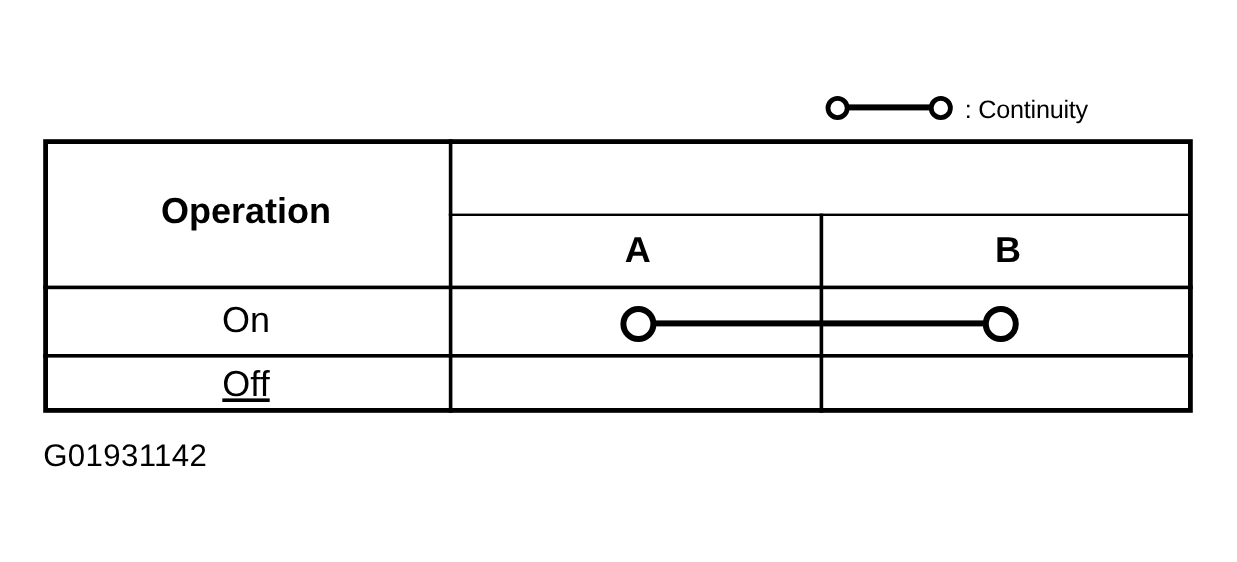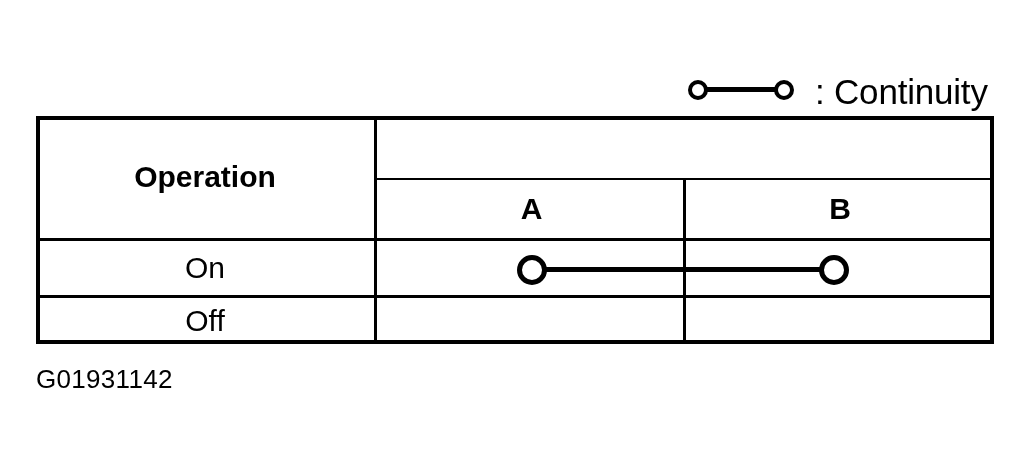--- a/index.html
+++ b/index.html
@@ -46,25 +46,25 @@
   .legend-symbol .lg-circle.right { left: 86px; }
   .legend-symbol .lg-line {
     position: absolute;
     left: 18px;
     top: 8px;
     width: 70px;
     height: 5px;
     background: #000;
   }
   #legend-text {
-    font-size: 35px;
+    font-size: 21px;
     line-height: 29px;
     letter-spacing: -0.2px;
     white-space: pre;
-    margin-left: 19px;
+    margin-left: 8px;
   }
 
   
   #table-wrap {
     position: absolute;
     left: 36px;
     top: 116px;
     width: 958px;
     height: 228px;
     border: 4px solid #000;
@@ -134,21 +134,21 @@
     left: 337px; top: 60px; width: 309px; height: 58px;
     font-size: 30px;
   }
   #cell-term-b {
     left: 646px; top: 60px; width: 308px; height: 58px;
     font-size: 30px;
   }
 
   
   #cell-op-on  { left: -4px; top: 121px; width: 338px; height: 54px; font-size: 30px; text-align: right; }
-  #cell-op-off { left: -4px; top: 178px; width: 338px; height: 46px; font-size: 30px; }
+  #cell-op-off { left: -4px; top: 178px; width: 338px; height: 46px; font-size: 30px; text-decoration: underline; }
 
   
   #continuity-on {
     position: absolute;
     left: 477px;   
     top: 135px;    
     width: 332px;  
     height: 32px;
     pointer-events: none;
   }

